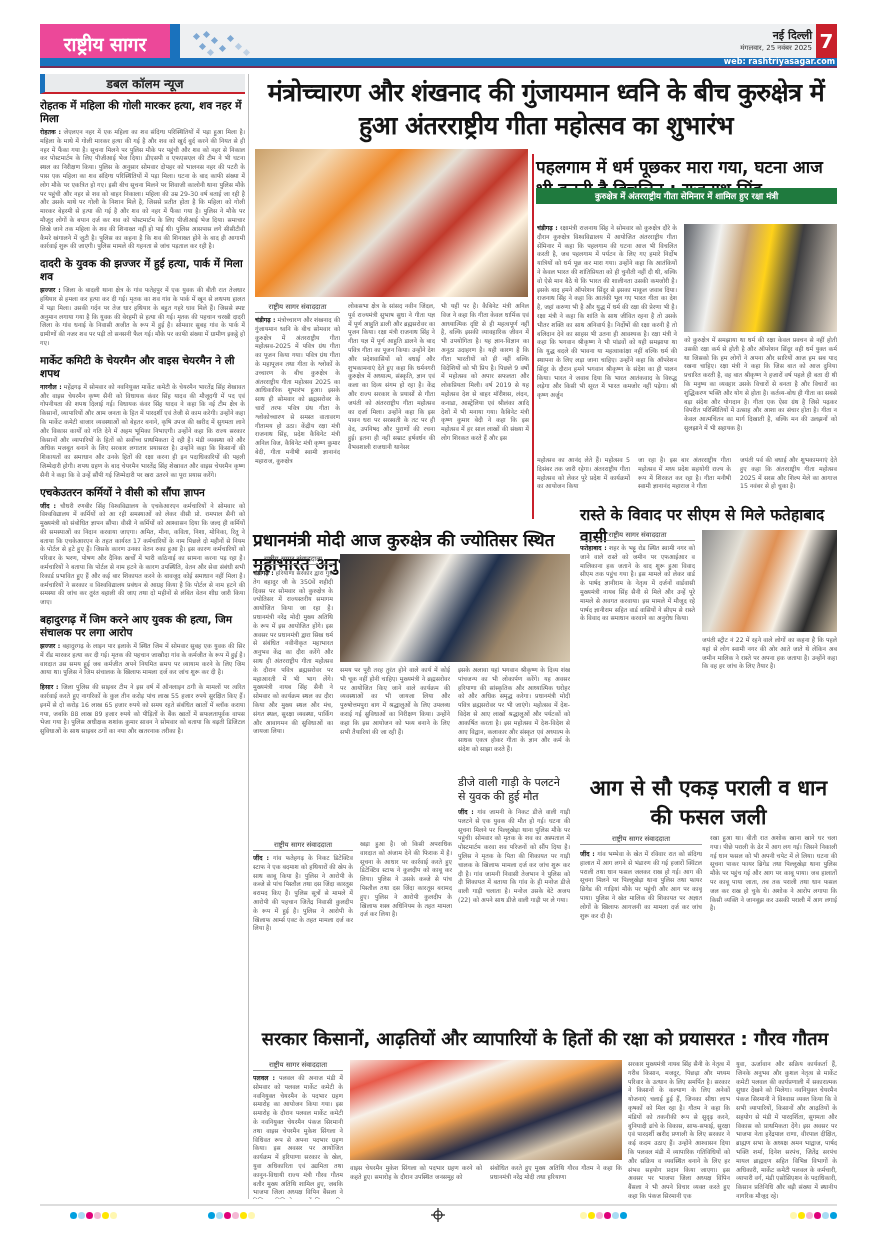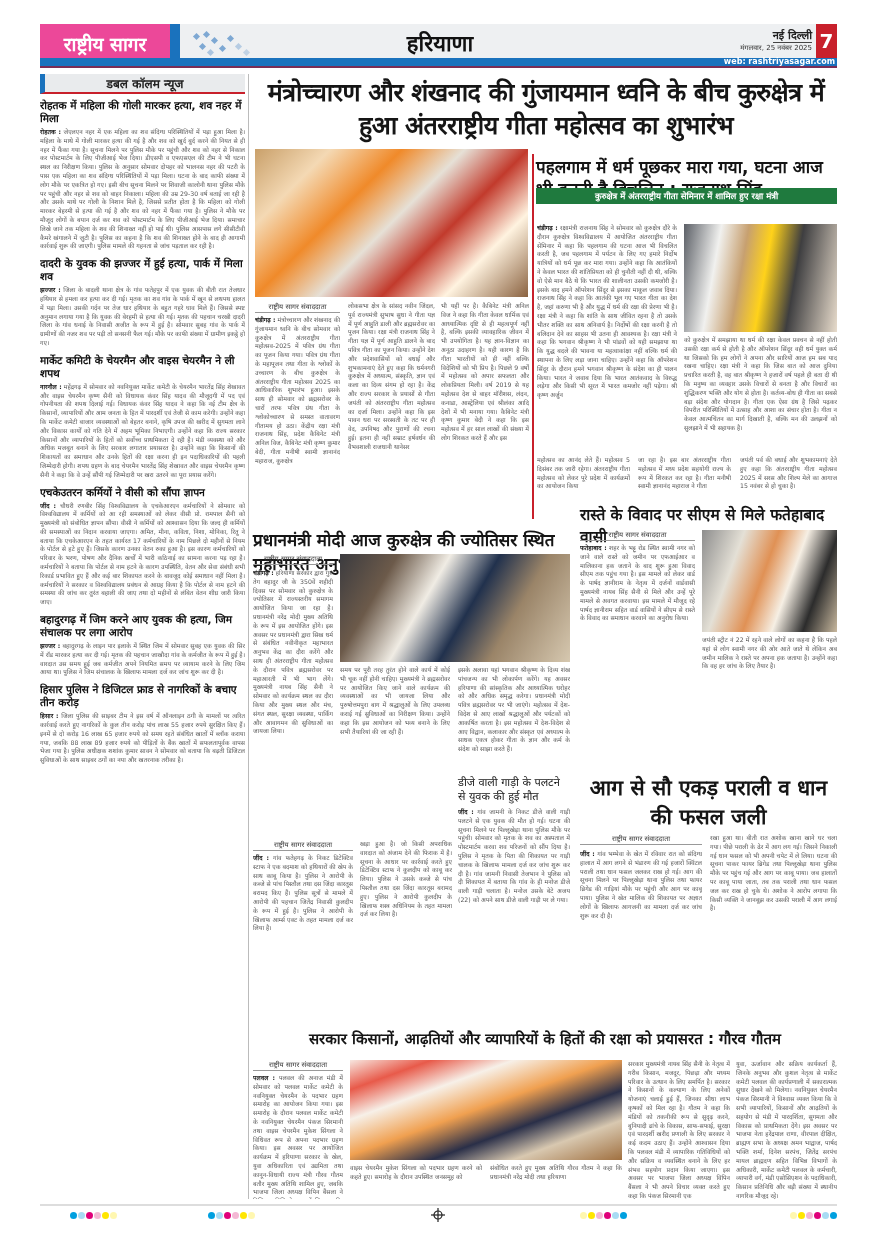--- a/index.html
+++ b/index.html
@@ -68,21 +68,20 @@
       <span style="left:4px;top:4px"></span>
         <span style="left:14px;top:2px"></span>
         <span style="left:10px;top:14px"></span>
       <span style="left:22px;top:8px"></span>
         <span style="left:30px;top:16px"></span>
         <span style="left:38px;top:6px"></span>
       <span style="left:18px;top:20px;opacity:.6"></span>
         <span style="left:46px;top:14px;opacity:.5"></span>
         <span style="left:54px;top:20px;opacity:.4"></span>
     </div>
-    <div class="mast-section">हरियाणा</div>
     <div class="mast-right">
       <div class="mast-city">नई दिल्ली</div>
       <div class="mast-date">मंगलवार, 25 नवंबर 2025</div>
     </div>
     <div class="mast-pagenum">7</div>
     <div class="mast-bar"></div>
     <div class="mast-web">web: rashtriyasagar.com</div>
     <div class="mast-line"></div>
   </div>
 
@@ -103,21 +102,20 @@
         </div>
         <div class="brief">
           <h3>एचकेउतरन कर्मियों ने वीसी को सौंपा ज्ञापन</h3>
           <p><b>जींद :</b> <span>चौधरी रणबीर सिंह विश्वविद्यालय के एचकेआरएन कर्मचारियों ने सोमवार को विश्वविद्यालय में कर्मियों को आ रही समस्याओं को लेकर वीसी प्रो. रामपाल सैनी को मुख्यमंत्री को संबोधित ज्ञापन सौंपा। वीसी ने कर्मियों को आश्वासन दिया कि जल्द ही कर्मियों की समस्याओं का निदान करवाया जाएगा। अमित, मीना, कविता, निशा, मोनिका, रितु ने बताया कि एचकेआरएन के तहत कार्यरत 17 कर्मचारियों के नाम पिछले दो महीनों से नियम के पोर्टल से हटे हुए हैं। जिसके कारण उनका वेतन रुका हुआ है। इस कारण कर्मचारियों को परिवार के भरण, पोषण और दैनिक खर्चों में भारी कठिनाई का सामना करना पड़ रहा है। कर्मचारियों ने बताया कि पोर्टल से नाम हटने के कारण उपस्थिति, वेतन और सेवा संबंधी सभी रिकार्ड प्रभावित हुए हैं और कई बार शिकायत करने के बावजूद कोई समाधान नहीं मिला है। कर्मचारियों ने सरकार व विश्वविद्यालय प्रबंधन से आग्रह किया है कि पोर्टल से नाम हटने की समस्या की जांच कर तुरंत बहाली की जाए तथा दो महीनों से लंबित वेतन शीघ्र जारी किया जाए।</span></p>
         </div>
         <div class="brief">
           <h3>बहादुरगढ़ में जिम करने आए युवक की हत्या, जिम संचालक पर लगा आरोप</h3>
           <p><b>झज्जर :</b> <span>बहादुरगढ़ के लाइन पार इलाके में स्थित जिम में सोमवार सुबह एक युवक की सिर में रॉड मारकर हत्या कर दी गई। मृतक की पहचान जाखौदा गांव के कर्मजीत के रूप में हुई है। वारदात उस समय हुई जब कर्मजीत अपने नियमित समय पर व्यायाम करने के लिए जिम आया था। पुलिस ने जिम संचालक के खिलाफ मामला दर्ज कर जांच शुरू कर दी है।</span></p>
         </div>
         <div class="brief">
-          <h3>हिसार पुलिस ने डिजिटल फ्राड से नागरिकों के बचाए तीन करोड़</h3>
           <p><b>हिसार :</b> <span>जिला पुलिस की साइबर टीम ने इस वर्ष में ऑनलाइन ठगी के मामलों पर त्वरित कार्रवाई करते हुए नागरिकों के कुल तीन करोड़ पांच लाख 55 हजार रुपये सुरक्षित किए हैं। इनमें से दो करोड़ 16 लाख 65 हजार रुपये को समय रहते संबंधित खातों में ब्लॉक कराया गया, जबकि 88 लाख 89 हजार रुपये को पीड़ितों के बैंक खातों में सफलतापूर्वक वापस भेजा गया है। पुलिस अधीक्षक शशांक कुमार सावन ने सोमवार को बताया कि बढ़ती डिजिटल सुविधाओं के साथ साइबर ठगों का नया और खतरनाक तरीका है।</span></p>
         </div>
       </div>
   </div>
   <div class="vline" style="left:208px;top:50px;height:1125px;"></div>
 
   <div class="lead-head">मंत्रोच्चारण और शंखनाद की गुंजायमान ध्वनि के बीच कुरुक्षेत्र में हुआ अंतरराष्ट्रीय गीता महोत्सव का शुभारंभ</div>
   <div class="photo crowd" style="left:215px;top:125px;width:273px;height:148px;"></div>
   <div style="position:absolute;left:215px;top:278px;width:85px;">
     <div class="byline">राष्ट्रीय सागर संवाददाता</div>
@@ -162,21 +160,21 @@
   </div>
   <div class="col" style="left:540px;top:826px;width:122px;height:164px;"><b>जींद :</b> <span>गांव भम्भेवा के खेत में रविवार रात को संदिग्ध हालात में आग लगने से भंडारण की गई हजारों क्विंटल पराली तथा धान फसल जलकर राख हो गई। आग की सूचना मिलने पर पिल्लूखेड़ा थाना पुलिस तथा फायर ब्रिगेड की गाड़ियां मौके पर पहुंची और आग पर काबू पाया। पुलिस ने खेत मालिक की शिकायत पर अज्ञात लोगों के खिलाफ आगजनी का मामला दर्ज कर जांच शुरू कर दी है।</span></div>
   <div class="col" style="left:670px;top:810px;width:127px;height:180px;">रखा हुआ था। बीती रात अशोक खाना खाने घर चला गया। पीछे पराली के ढेर में आग लग गई। जिसने निकाली गई धान फसल को भी अपनी चपेट में ले लिया। घटना की सूचना पाकर फायर ब्रिगेड तथा पिल्लूखेड़ा थाना पुलिस मौके पर पहुंच गई और आग पर काबू पाया। जब हालातों पर काबू पाया जाता, तब तक पराली तथा धान फसल जल कर राख हो चुके थे। अशोक ने आरोप लगाया कि किसी व्यक्ति ने जानबूझ कर उसकी पराली में आग लगाई है।</div>
 
   <div style="position:absolute;left:213px;top:816px;width:100px;">
     <div class="byline">राष्ट्रीय सागर संवाददाता</div>
   </div>
   <div class="col" style="left:213px;top:830px;width:100px;height:160px;"><b>जींद :</b> <span>गांव फतेहगढ़ के निकट डिटेक्टिव स्टाफ ने एक बदमाश को हथियारों की खेप के साथ काबू किया है। पुलिस ने आरोपी के कब्जे से पांच पिस्तौल तथा दस जिंदा कारतूस बरामद किए हैं। पुलिस सूत्रों से मामले में आरोपी की पहचान जितेंद्र निवासी कुलदीप के रूप में हुई है। पुलिस ने आरोपी के खिलाफ आर्म्स एक्ट के तहत मामला दर्ज कर लिया है।</span></div>
   <div class="col" style="left:320px;top:816px;width:92px;height:174px;">खड़ा हुआ है। जो किसी अपराधिक वारदात को अंजाम देने की फिराक में है। सूचना के आधार पर कार्रवाई करते हुए डिटेक्टिव स्टाफ ने कुलदीप को काबू कर लिया। पुलिस ने उसके कब्जे से पांच पिस्तौल तथा दस जिंदा कारतूस बरामद हुए। पुलिस ने आरोपी कुलदीप के खिलाफ शस्त्र अधिनियम के तहत मामला दर्ज कर लिया है।</div>
 
-  <div class="h2" style="left:213px;top:1002px;width:584px;font-size:15px;line-height:26px;">सरकार किसानों, आढ़तियों और व्यापारियों के हितों की रक्षा को प्रयासरत : गौरव गौतम</div>
+  <div class="h2" style="left:213px;top:1002px;width:584px;font-size:18px;line-height:26px;">सरकार किसानों, आढ़तियों और व्यापारियों के हितों की रक्षा को प्रयासरत : गौरव गौतम</div>
   <div style="position:absolute;left:213px;top:1036px;width:90px;">
     <div class="byline">राष्ट्रीय सागर संवाददाता</div>
   </div>
   <div class="col" style="left:213px;top:1050px;width:90px;height:125px;"><b>पलवल :</b> <span>पलवल की अनाज मंडी में सोमवार को पलवल मार्केट कमेटी के नवनियुक्त चेयरमैन के पदभार ग्रहण समारोह का आयोजन किया गया। इस समारोह के दौरान पलवल मार्केट कमेटी के नवनियुक्त चेयरमैन पंकज सिरमानी तथा वाइस चेयरमैन मुकेश सिंगला ने विधिवत रूप से अपना पदभार ग्रहण किया। इस अवसर पर आयोजित कार्यक्रम में हरियाणा सरकार के खेल, युवा अधिकारिता एवं उद्यमिता तथा कानून-विधायी राज्य मंत्री गौरव गौतम बतौर मुख्य अतिथि शामिल हुए, जबकि भाजपा जिला अध्यक्ष विपिन बैंसला ने विशिष्ट अतिथि के रूप में शिरकत की। कार्यक्रम में उपस्थित डॉ. हरीश कुमार वशिष्ठ ने चेयरमैन पंकज सिरमानी और</span></div>
   <div class="photo gg" style="left:310px;top:1036px;width:272px;height:100px;"></div>
   <div class="col" style="left:310px;top:1140px;width:132px;height:35px;">वाइस चेयरमैन मुकेश सिंगला को पदभार ग्रहण करने को कहते हुए। समारोह के दौरान उपस्थित जनसमूह को</div>
   <div class="col" style="left:450px;top:1140px;width:132px;height:35px;">संबोधित करते हुए मुख्य अतिथि गौरव गौतम ने कहा कि प्रधानमंत्री नरेंद्र मोदी तथा हरियाणा</div>
   <div class="col" style="left:588px;top:1036px;width:102px;height:139px;">सरकार मुख्यमंत्री नायब सिंह सैनी के नेतृत्व में गरीब किसान, मजदूर, पिछड़ा और मध्यम परिवार के उत्थान के लिए समर्पित है। सरकार ने किसानों के कल्याण के लिए अनेकों योजनाएं चलाई हुई हैं, जिनका सीधा लाभ कृषकों को मिल रहा है। गौतम ने कहा कि मंडियों को तकनीकी रूप से सुदृढ़ करने, बुनियादी ढांचे के विकास, साफ-सफाई, सुरक्षा एवं पारदर्शी खरीद प्रणाली के लिए सरकार ने कई कदम उठाए हैं। उन्होंने आश्वासन दिया कि पलवल मंडी में व्यापारिक गतिविधियों को और सक्रिय व व्यवस्थित बनाने के लिए हर संभव सहयोग प्रदान किया जाएगा। इस अवसर पर भाजपा जिला अध्यक्ष विपिन बैंसला ने भी अपने विचार व्यक्त करते हुए कहा कि पंकज सिरमानी एक</div>
   <div class="col" style="left:696px;top:1036px;width:101px;height:139px;">युवा, ऊर्जावान और सक्रिय कार्यकर्ता हैं, जिनके अनुभव और कुशल नेतृत्व से मार्केट कमेटी पलवल की कार्यप्रणाली में सकारात्मक सुधार देखने को मिलेगा। नवनियुक्त चेयरमैन पंकज सिरमानी ने विश्वास व्यक्त किया कि वे सभी व्यापारियों, किसानों और आढ़तियों के सहयोग से मंडी में पारदर्शिता, सुगमता और विकास को प्राथमिकता देंगे। इस अवसर पर भाजपा नेता हरेंद्रपाल राणा, वीरपाल दीक्षित, ब्राह्मण सभा के अध्यक्ष अमन भाद्वाज, पार्षद भक्ति शर्मा, दिनेश सरपंच, जितेंद्र सरपंच मायल ब्राह्मदण सहित विभिन्न विभागों के अधिकारी, मार्केट कमेटी पलवल के कर्मचारी, व्यापारी वर्ग, मंडी एसोसिएशन के पदाधिकारी, किसान प्रतिनिधि और बड़ी संख्या में स्थानीय नागरिक मौजूद रहे।</div>
 

